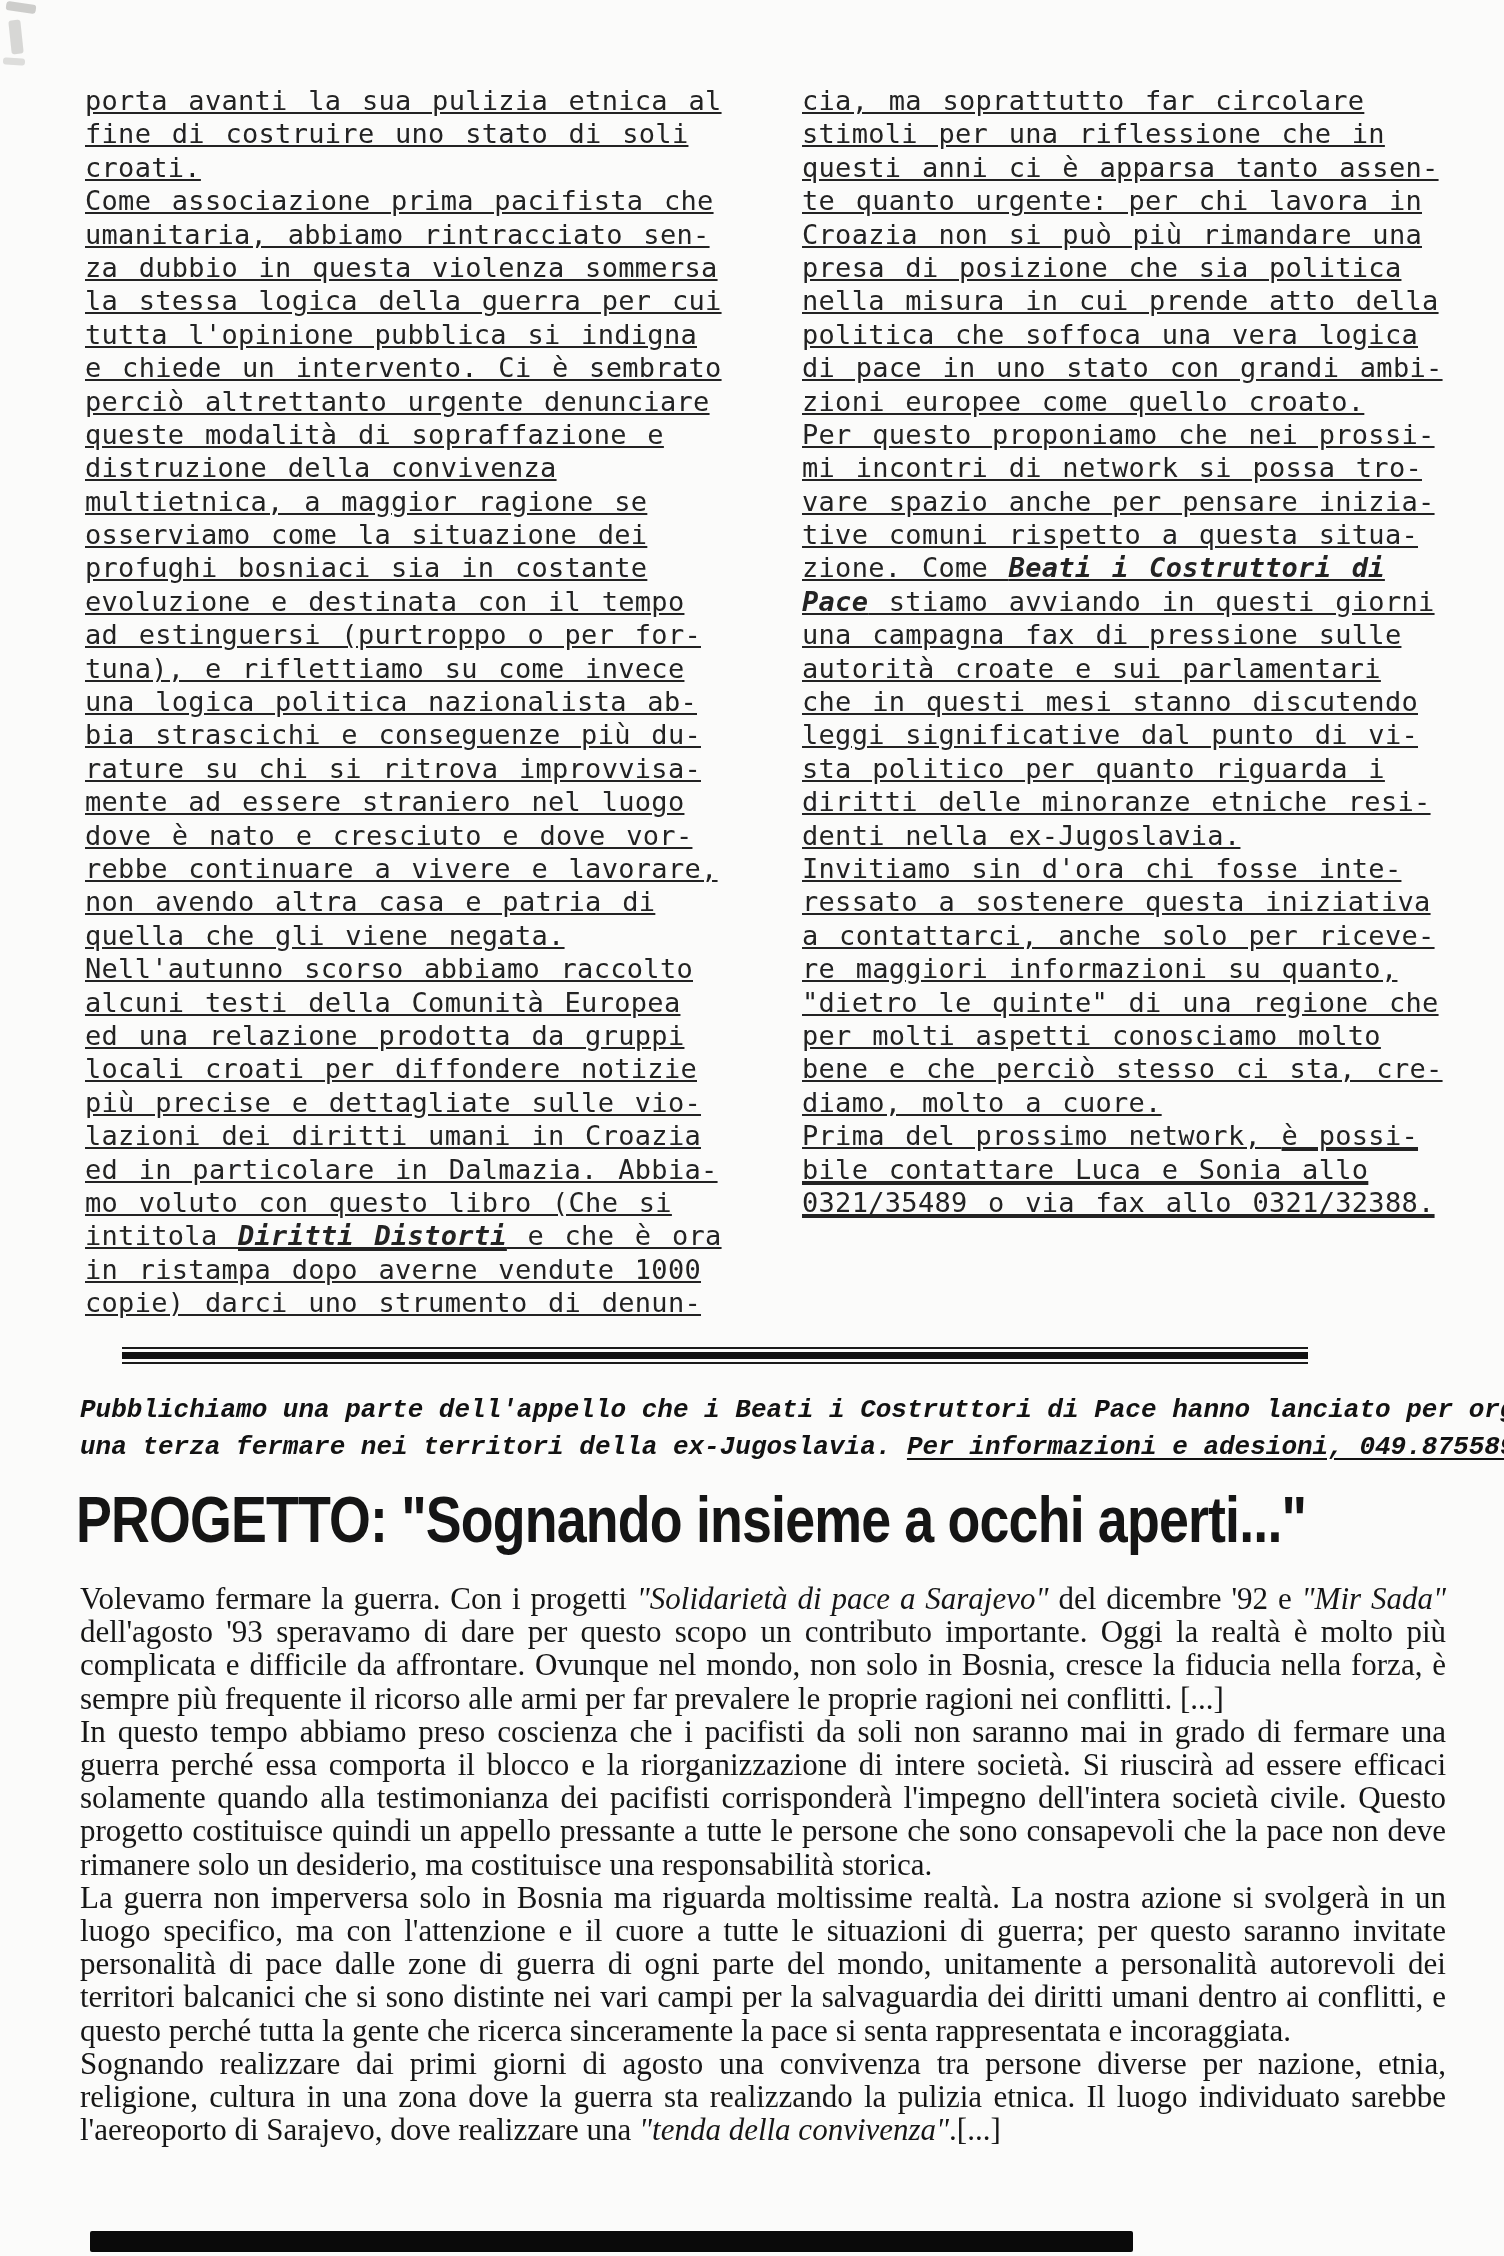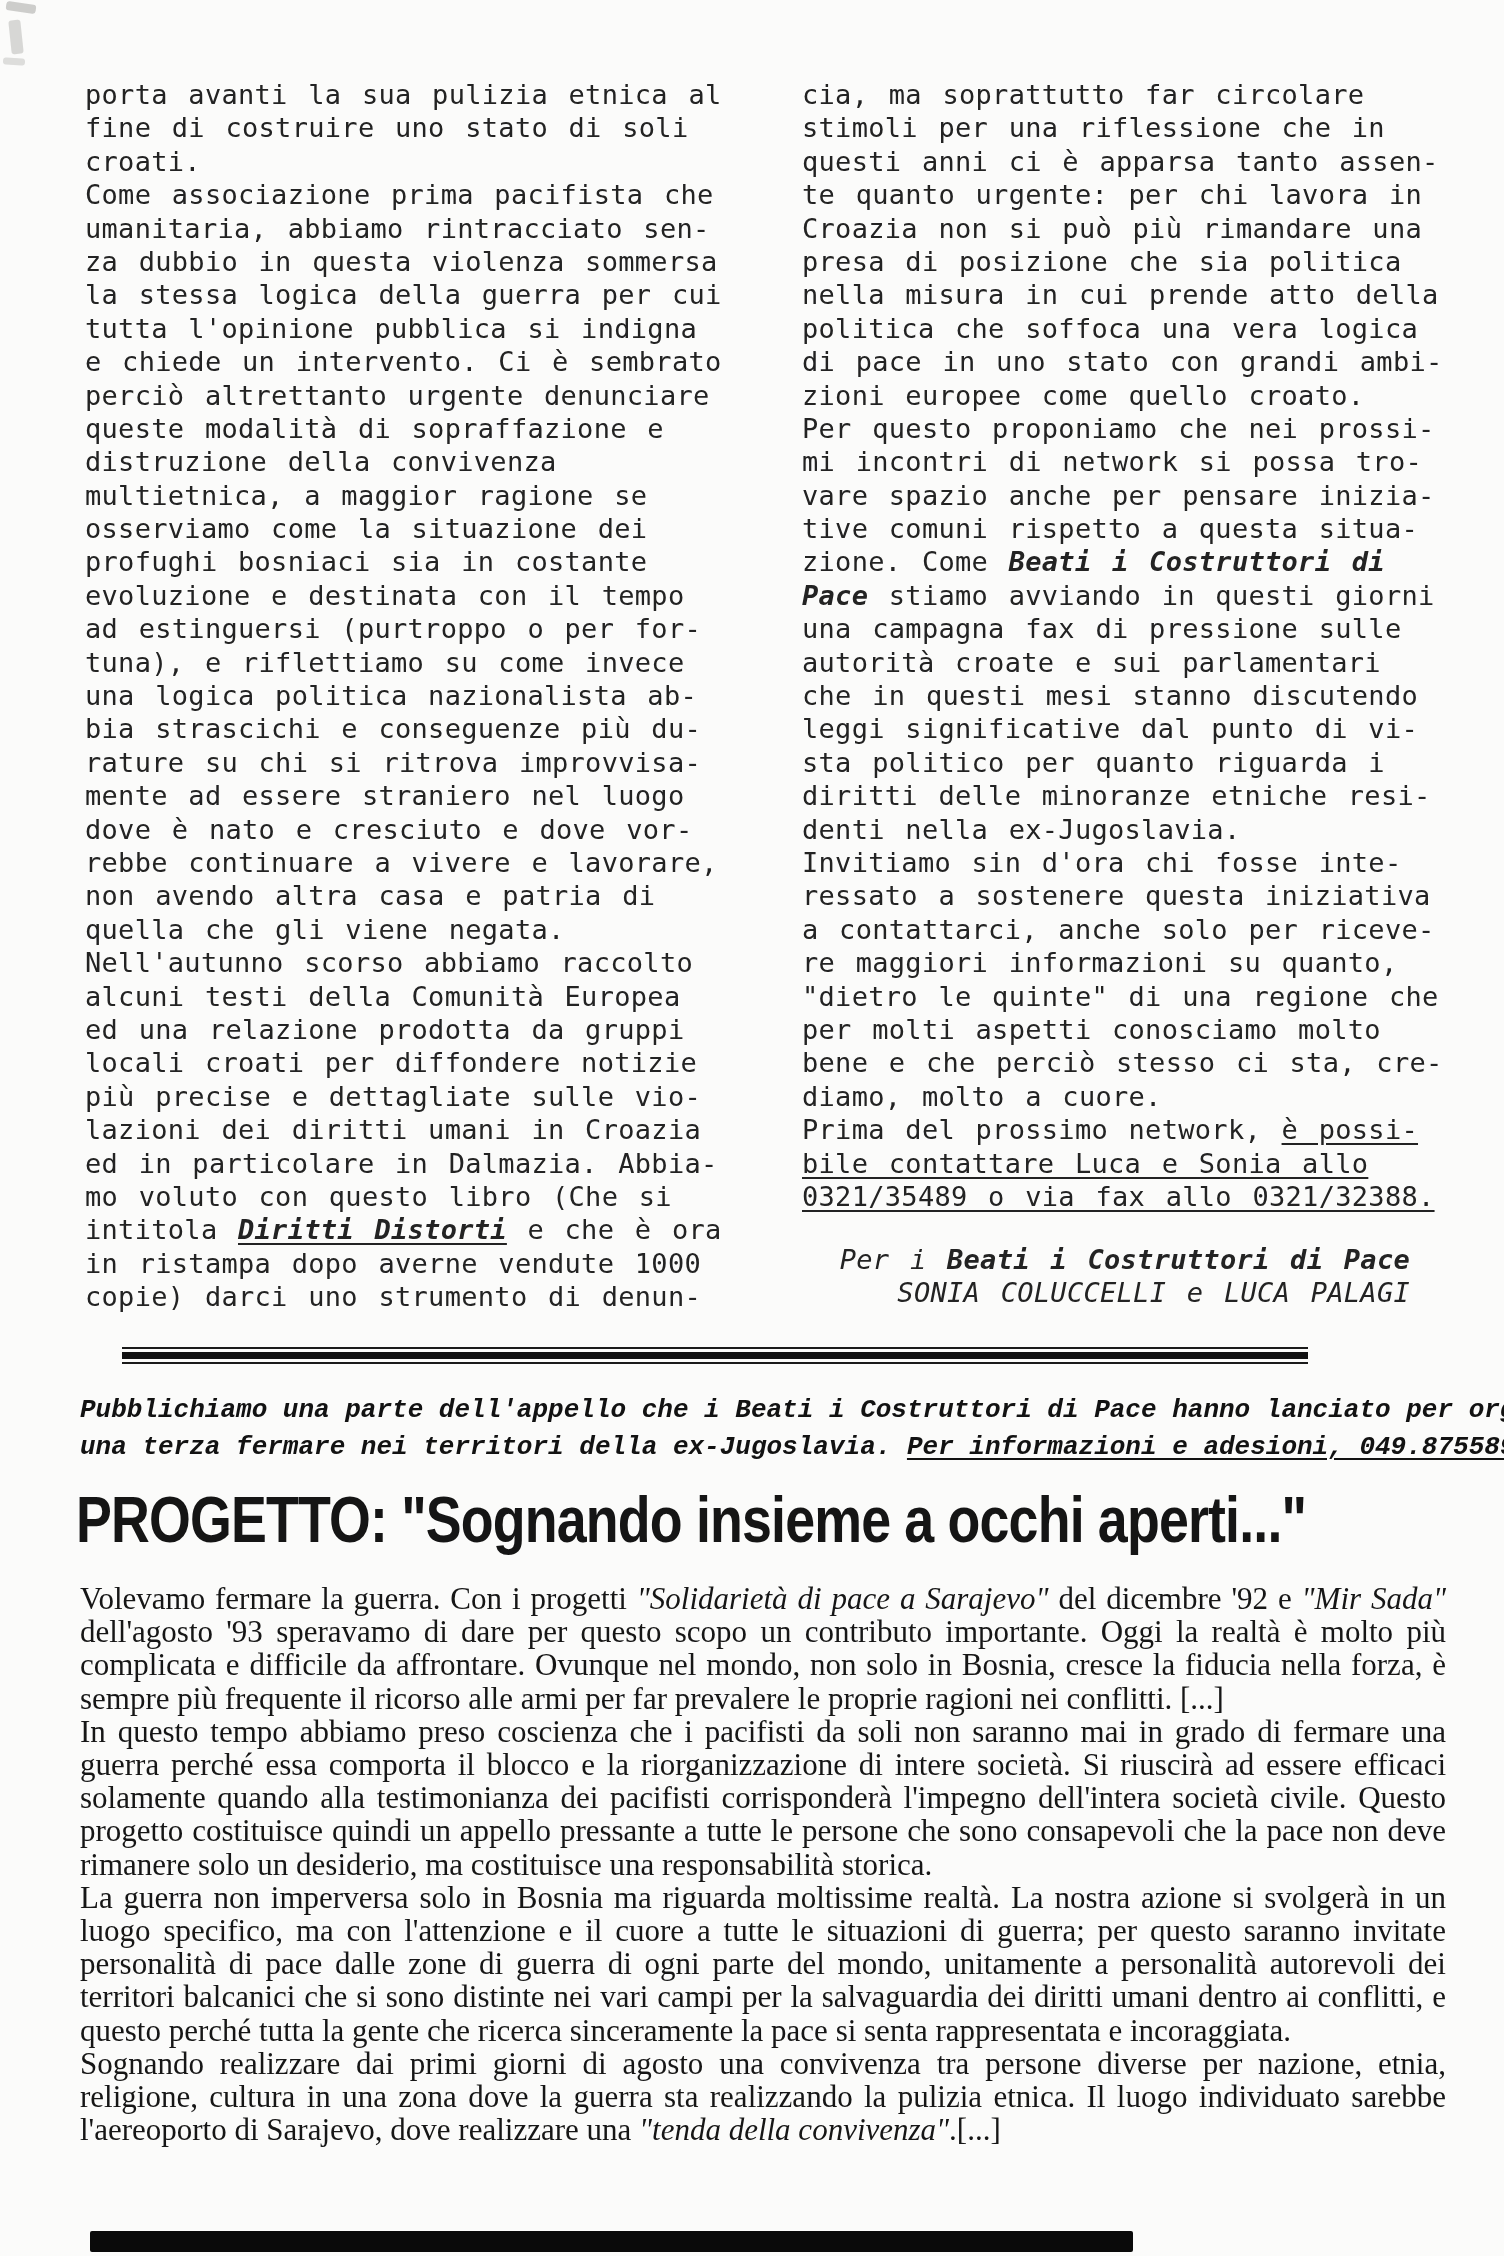--- a/index.html
+++ b/index.html
@@ -1,20 +1,20 @@
 <!DOCTYPE html>
 <html><head>
 <meta charset="utf-8">
 <style>
   html,body{margin:0;padding:0;background:#e8e8e6;}
   .page{position:relative;width:1504px;height:2256px;margin:0 auto;background:#fbfbfa;overflow:hidden;
         font-family:"DejaVu Sans Mono",monospace;}
   
-  .tw-col{position:absolute;top:78px;font-size:27px;line-height:33.4px;letter-spacing:0.3px;
-          word-spacing:4px;white-space:pre;color:#232323;}
+  .tw-col{position:absolute;top:84px;font-size:27px;line-height:33.4px;letter-spacing:0.3px;
+          word-spacing:4px;white-space:pre;color:#232323;text-decoration:underline;}
   .tw-col-left{left:85px;}
   .tw-col-right{left:785px;margin-left:17px;}
   .tw-line{height:33.4px;}
   .tw-signature{position:absolute;left:785px;top:1243px;width:625px;text-align:right;
           font-size:27px;line-height:33.4px;letter-spacing:0.3px;word-spacing:4px;white-space:pre;color:#232323;}
   
   .divider{position:absolute;left:122px;top:1347px;width:1186px;}
   .divider .thin{height:2px;background:#1a1a1a;}
   .divider .thick{height:7px;background:#111;margin:3px 0;}
   
@@ -41,21 +41,20 @@
 <body>
 
 <div class="page">
 
   <span class="artifact a1"></span>
   <span class="artifact a2"></span>
   <span class="artifact a3"></span>
 
   <div class="tw-col tw-col-left"><div class="tw-line"><span>porta avanti la sua pulizia etnica al</span></div><div class="tw-line"><span>fine di costruire uno stato di soli</span></div><div class="tw-line"><span>croati.</span></div><div class="tw-line"><span>Come associazione prima pacifista che</span></div><div class="tw-line"><span>umanitaria, abbiamo rintracciato sen-</span></div><div class="tw-line"><span>za dubbio in questa violenza sommersa</span></div><div class="tw-line"><span>la stessa logica della guerra per cui</span></div><div class="tw-line"><span>tutta l'opinione pubblica si indigna</span></div><div class="tw-line"><span>e chiede un intervento. Ci è sembrato</span></div><div class="tw-line"><span>perciò altrettanto urgente denunciare</span></div><div class="tw-line"><span>queste modalità di sopraffazione e</span></div><div class="tw-line"><span>distruzione della convivenza</span></div><div class="tw-line"><span>multietnica, a maggior ragione se</span></div><div class="tw-line"><span>osserviamo come la situazione dei</span></div><div class="tw-line"><span>profughi bosniaci sia in costante</span></div><div class="tw-line"><span>evoluzione e destinata con il tempo</span></div><div class="tw-line"><span>ad estinguersi (purtroppo o per for-</span></div><div class="tw-line"><span>tuna), e riflettiamo su come invece</span></div><div class="tw-line"><span>una logica politica nazionalista ab-</span></div><div class="tw-line"><span>bia strascichi e conseguenze più du-</span></div><div class="tw-line"><span>rature su chi si ritrova improvvisa-</span></div><div class="tw-line"><span>mente ad essere straniero nel luogo</span></div><div class="tw-line"><span>dove è nato e cresciuto e dove vor-</span></div><div class="tw-line"><span>rebbe continuare a vivere e lavorare,</span></div><div class="tw-line"><span>non avendo altra casa e patria di</span></div><div class="tw-line"><span>quella che gli viene negata.</span></div><div class="tw-line"><span>Nell'autunno scorso abbiamo raccolto</span></div><div class="tw-line"><span>alcuni testi della Comunità Europea</span></div><div class="tw-line"><span>ed una relazione prodotta da gruppi</span></div><div class="tw-line"><span>locali croati per diffondere notizie</span></div><div class="tw-line"><span>più precise e dettagliate sulle vio-</span></div><div class="tw-line"><span>lazioni dei diritti umani in Croazia</span></div><div class="tw-line"><span>ed in particolare in Dalmazia. Abbia-</span></div><div class="tw-line"><span>mo voluto con questo libro (Che si</span></div><div class="tw-line"><span>intitola </span><span class="u" style="font-style: italic; font-weight: bold;">Diritti Distorti</span><span> e che è ora</span></div><div class="tw-line"><span>in ristampa dopo averne vendute 1000</span></div><div class="tw-line"><span>copie) darci uno strumento di denun-</span></div></div>
   <div class="tw-col tw-col-right"><div class="tw-line"><span>cia, ma soprattutto far circolare</span></div><div class="tw-line"><span>stimoli per una riflessione che in</span></div><div class="tw-line"><span>questi anni ci è apparsa tanto assen-</span></div><div class="tw-line"><span>te quanto urgente: per chi lavora in</span></div><div class="tw-line"><span>Croazia non si può più rimandare una</span></div><div class="tw-line"><span>presa di posizione che sia politica</span></div><div class="tw-line"><span>nella misura in cui prende atto della</span></div><div class="tw-line"><span>politica che soffoca una vera logica</span></div><div class="tw-line"><span>di pace in uno stato con grandi ambi-</span></div><div class="tw-line"><span>zioni europee come quello croato.</span></div><div class="tw-line"><span>Per questo proponiamo che nei prossi-</span></div><div class="tw-line"><span>mi incontri di network si possa tro-</span></div><div class="tw-line"><span>vare spazio anche per pensare inizia-</span></div><div class="tw-line"><span>tive comuni rispetto a questa situa-</span></div><div class="tw-line"><span>zione. Come </span><span style="font-style: italic; font-weight: bold;">Beati i Costruttori di</span></div><div class="tw-line"><span style="font-style: italic; font-weight: bold;">Pace</span><span> stiamo avviando in questi giorni</span></div><div class="tw-line"><span>una campagna fax di pressione sulle</span></div><div class="tw-line"><span>autorità croate e sui parlamentari</span></div><div class="tw-line"><span>che in questi mesi stanno discutendo</span></div><div class="tw-line"><span>leggi significative dal punto di vi-</span></div><div class="tw-line"><span>sta politico per quanto riguarda i</span></div><div class="tw-line"><span>diritti delle minoranze etniche resi-</span></div><div class="tw-line"><span>denti nella ex-Jugoslavia.</span></div><div class="tw-line"><span>Invitiamo sin d'ora chi fosse inte-</span></div><div class="tw-line"><span>ressato a sostenere questa iniziativa</span></div><div class="tw-line"><span>a contattarci, anche solo per riceve-</span></div><div class="tw-line"><span>re maggiori informazioni su quanto,</span></div><div class="tw-line"><span>"dietro le quinte" di una regione che</span></div><div class="tw-line"><span>per molti aspetti conosciamo molto</span></div><div class="tw-line"><span>bene e che perciò stesso ci sta, cre-</span></div><div class="tw-line"><span>diamo, molto a cuore.</span></div><div class="tw-line"><span>Prima del prossimo network, </span><span class="u">è possi-</span></div><div class="tw-line"><span class="u">bile contattare Luca e Sonia allo</span></div><div class="tw-line"><span class="u">0321/35489 o via fax allo 0321/32388.</span></div></div>
-  <div class="tw-signature"><div class="tw-line"><span style="font-style: italic;">Per i </span><span style="font-style: italic; font-weight: bold;">Beati i Costruttori di Pace</span></div><div class="tw-line"><span style="font-style: italic;">SONIA COLUCCELLI e LUCA PALAGI</span></div></div>
 
   <div class="divider">
     <div class="thin"></div>
     <div class="thick"></div>
     <div class="thin"></div>
   </div>
 
   <div class="intro"><div class="intro-line"><span>Pubblichiamo una parte dell'appello che i Beati i Costruttori di Pace hanno lanciato per organizzare quest'estate</span></div><div class="intro-line"><span>una terza fermare nei territori della ex-Jugoslavia. </span><span class="u">Per informazioni e adesioni, 049.8755897 o 8762902.</span></div></div>
 
   <div class="headline">PROGETTO: "Sognando insieme a occhi aperti..."</div>

